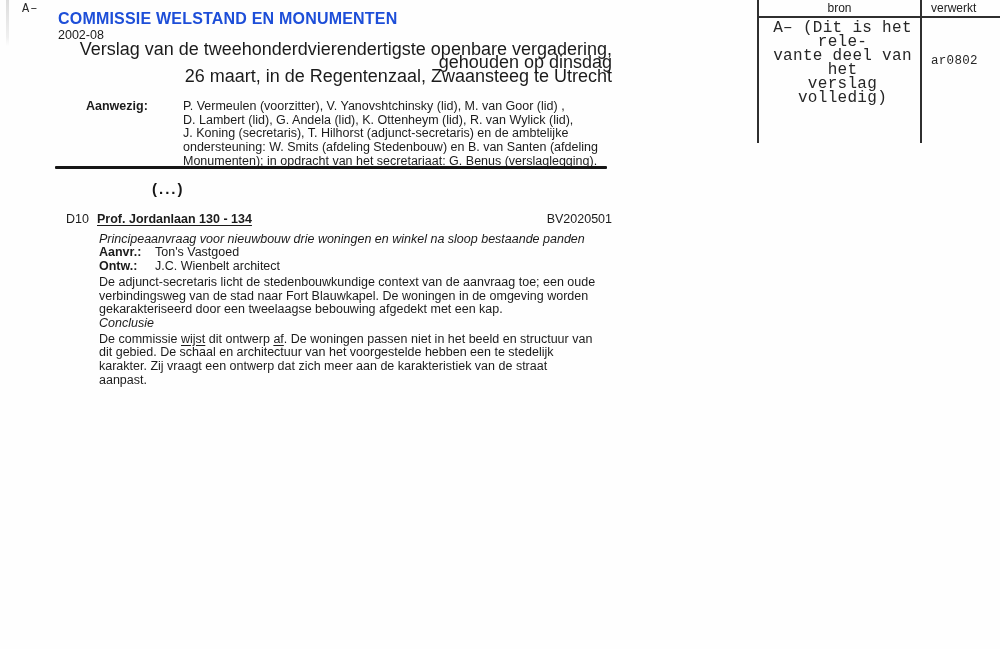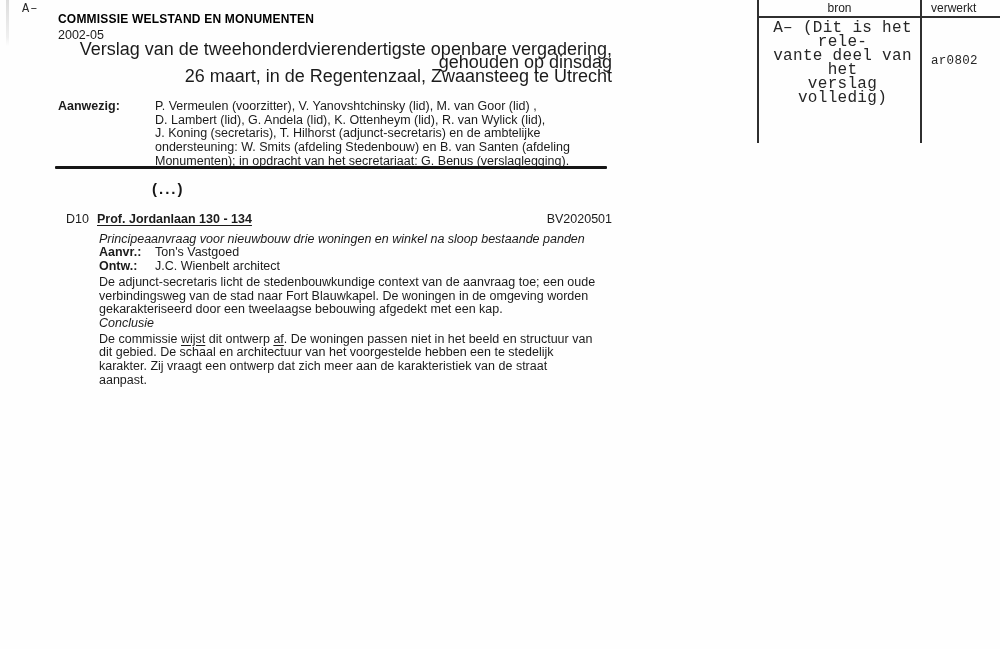--- a/index.html
+++ b/index.html
@@ -50,26 +50,26 @@
     padding:3px 0 0 6px;font-size:16px;line-height:14px;
     letter-spacing:.3px;color:#262626;text-align:center;
   }
   .verwerkt-cell{
     padding:36px 0 0 9px;font-size:12.5px;letter-spacing:.3px;color:#262626;
   }
 
   
   .main{position:absolute;left:58px;top:10px;width:554px;}
   .doc-title{
-    margin:0;font-size:12px;line-height:18px;font-weight:bold;
-    letter-spacing:.2px;color:#000000;
+    margin:0;font-size:16px;line-height:18px;font-weight:bold;
+    letter-spacing:.2px;color:#1d4ed8;
   }
   .doc-number{font-size:12.5px;line-height:13.7px;margin-top:1px;}
   .intro div{font-size:18px;line-height:13.7px;text-align:right;}
-  .attendees-row{display:flex;margin-top:16px;}
+  .attendees-row{display:flex;margin-top:16px;margin-left:28px;}
   .attendees-label{width:97px;font-weight:bold;font-size:12.5px;line-height:13.7px;flex:none;}
   .attendees div{font-size:12.5px;line-height:13.7px;}
 
   .divider{
     position:absolute;left:55px;top:166px;width:552px;height:3px;
     background:#161616;border-radius:1px;
   }
   .ellipsis{
     position:absolute;left:152px;top:180px;
     font-size:15px;font-weight:bold;letter-spacing:2px;color:#161616;
@@ -105,21 +105,21 @@
       </div>
     </div>
     <div class="col-verwerkt">
       <div class="stamp-hdr">verwerkt</div>
       <div class="verwerkt-cell mono">ar0802</div>
     </div>
   </div>
 
   <div class="main">
     <h1 class="doc-title">COMMISSIE WELSTAND EN MONUMENTEN</h1>
-    <div class="doc-number">2002-05</div>
+    <div class="doc-number">2002-08</div>
     <div class="intro">
       <div>Verslag van de tweehonderdvierendertigste openbare vergadering, gehouden op dinsdag</div>
       <div>26 maart, in de Regentenzaal, Zwaansteeg te Utrecht</div>
     </div>
     <div class="attendees-row">
       <div class="attendees-label">Aanwezig:</div>
       <div class="attendees">
         <div>P. Vermeulen (voorzitter), V. Yanovshtchinsky (lid), M. van Goor (lid) ,</div>
         <div>D. Lambert (lid), G. Andela (lid), K. Ottenheym (lid), R. van Wylick (lid),</div>
         <div>J. Koning (secretaris), T. Hilhorst (adjunct-secretaris) en de ambtelijke</div>

